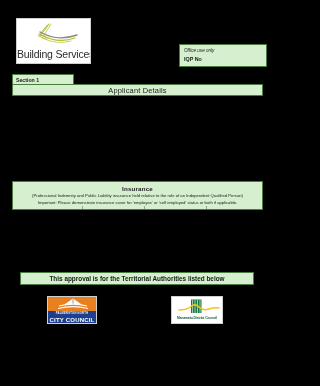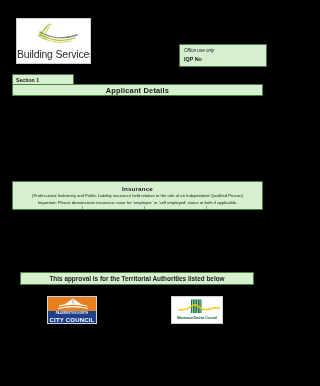--- a/index.html
+++ b/index.html
@@ -105,21 +105,21 @@
     top: 84px;
     width: 251px;
     height: 12px;
     background: #d6efcf;
     border: 1px solid #4a7c3f;
     box-sizing: border-box;
     display: flex;
     align-items: center;
     justify-content: center;
     font-size: 7.4px;
-    font-weight: bold;
+    font-weight: normal;
     letter-spacing: 0.2px;
   }
 
   
   .insurance-box {
     position: absolute;
     left: 12px;
     top: 181px;
     width: 251px;
     height: 29px;

